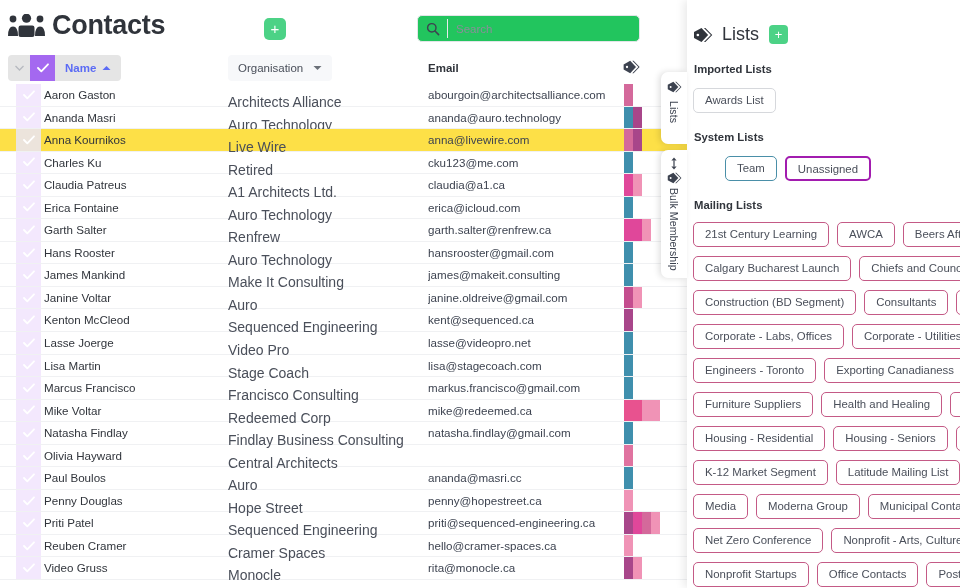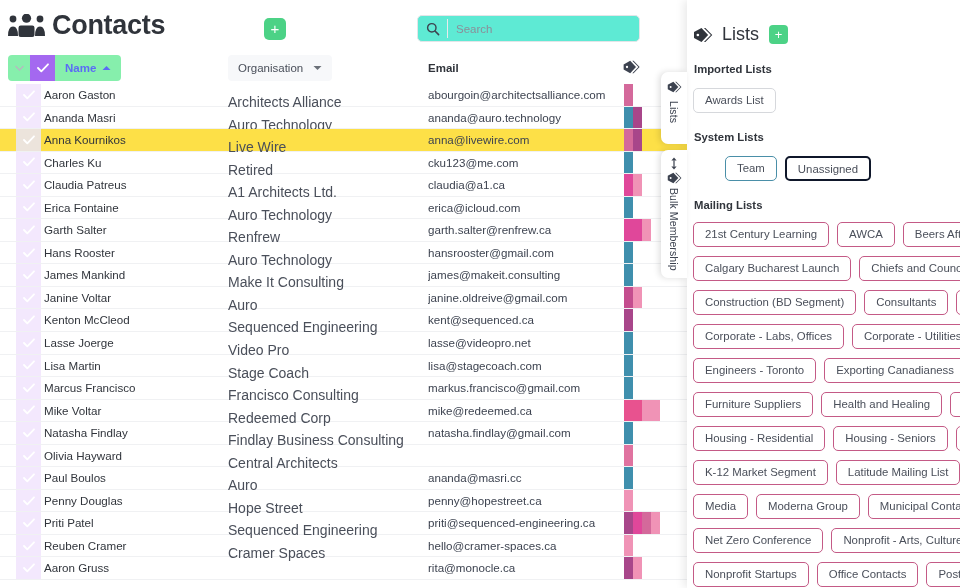--- a/index.html
+++ b/index.html
@@ -31,21 +31,21 @@
   }
   #add-contact-button {
     position: absolute; left: 264px; top: 18px;
     width: 22px; height: 22px; border-radius: 5px;
     background: #4cd286; border: none; cursor: pointer;
     color: #fff; font-size: 15px; line-height: 20px; text-align: center;
     font-family: "Liberation Sans", sans-serif;
   }
   #search-wrap {
     position: absolute; left: 417px; top: 15px; width: 223px; height: 27px;
-    border: 1px solid #e3e5e8; border-radius: 5px; background: #5eead4;
+    border: 1px solid #e3e5e8; border-radius: 5px; background: #22c55e;
   }
   #search-divider {
     position: absolute; left: 29px; top: 3px; width: 1px; height: 19px;
     background: #e8eaec;
   }
   #search-icon {
     position: absolute; left: 8px; top: 6px; width: 14px; height: 14px;
   }
   #search-input {
     position: absolute; left: 38px; top: 0; width: 180px; height: 25px;
@@ -54,21 +54,21 @@
   }
   #search-input::placeholder { color: #8a8f99; }
 
   
   #table-header {
     position: absolute; left: 0; top: 52px; width: 687px; height: 32px;
     background: #fff;
   }
   #hdr-namebox {
     position: absolute; left: 8px; top: 3px; height: 26px;
-    background: #86efac; border-radius: 4px; display: flex; align-items: center; text-align: center;
+    background: #e5e5e5; border-radius: 4px; display: flex; align-items: center; text-align: center;
   }
   #hdr-caret {
     width: 22px; height: 26px; display: flex; align-items: center; justify-content: center;
     cursor: pointer;
   }
   #hdr-caret svg { display: block; }
   #select-all-checkbox {
     width: 25px; height: 26px; background: #a468f0;
     display: flex; align-items: center; justify-content: center; cursor: pointer;
   }
@@ -172,21 +172,21 @@
   .maillines { display: flex; flex-direction: column; gap: 9px; }
   .mailline  { display: flex; gap: 8px; }
 
   .chip {
     height: 25px; line-height: 23px; padding: 0 11px;
     border-radius: 5px; font-size: 11.4px; color: #4a4f5a;
     white-space: nowrap; cursor: pointer; background: #fff;
   }
   .chip.imported   { border: 1px solid #d6d8dc; }
   .chip.team       { border: 1px solid #4a8fa8; }
-  .chip.unassigned { border: 2px solid #0f172a; }
+  .chip.unassigned { border: 2px solid #a21caf; }
   .chip.mailing    { border: 1.6px solid #c45a86; }
 </style>
 </head>
 <body>
 
 <div id="app">
 
   <div id="main">
 
     <div id="page-header">
@@ -541,21 +541,22 @@
           <div class="cell-tags">
             <div class="tagbar" style="background: rgb(240, 147, 182);"></div>
           </div>
         </div>
         <div class="row">
           <div class="row-check">
             <svg width="12" height="10" viewBox="0 0 12 10">
               <path d="M1 5 L4.3 8.3 L11 1.3" fill="none" stroke="#ffffff" stroke-width="1.8" stroke-linecap="round" stroke-linejoin="round"></path>
             </svg>
           </div>
-          <div class="cell-name">Aaron Gruss</div>
+          <div class="cell-name">Video Gruss</div>
+          <div class="cell-org">Monocle</div>
           <div class="cell-email">rita@monocle.ca</div>
           <div class="cell-tags">
             <div class="tagbar" style="background: rgb(168, 70, 138);"></div>
             <div class="tagbar" style="background: rgb(240, 147, 182);"></div>
           </div>
         </div>
       </div>
   </div>
 
   <div id="vtab-lists" class="vtab">

